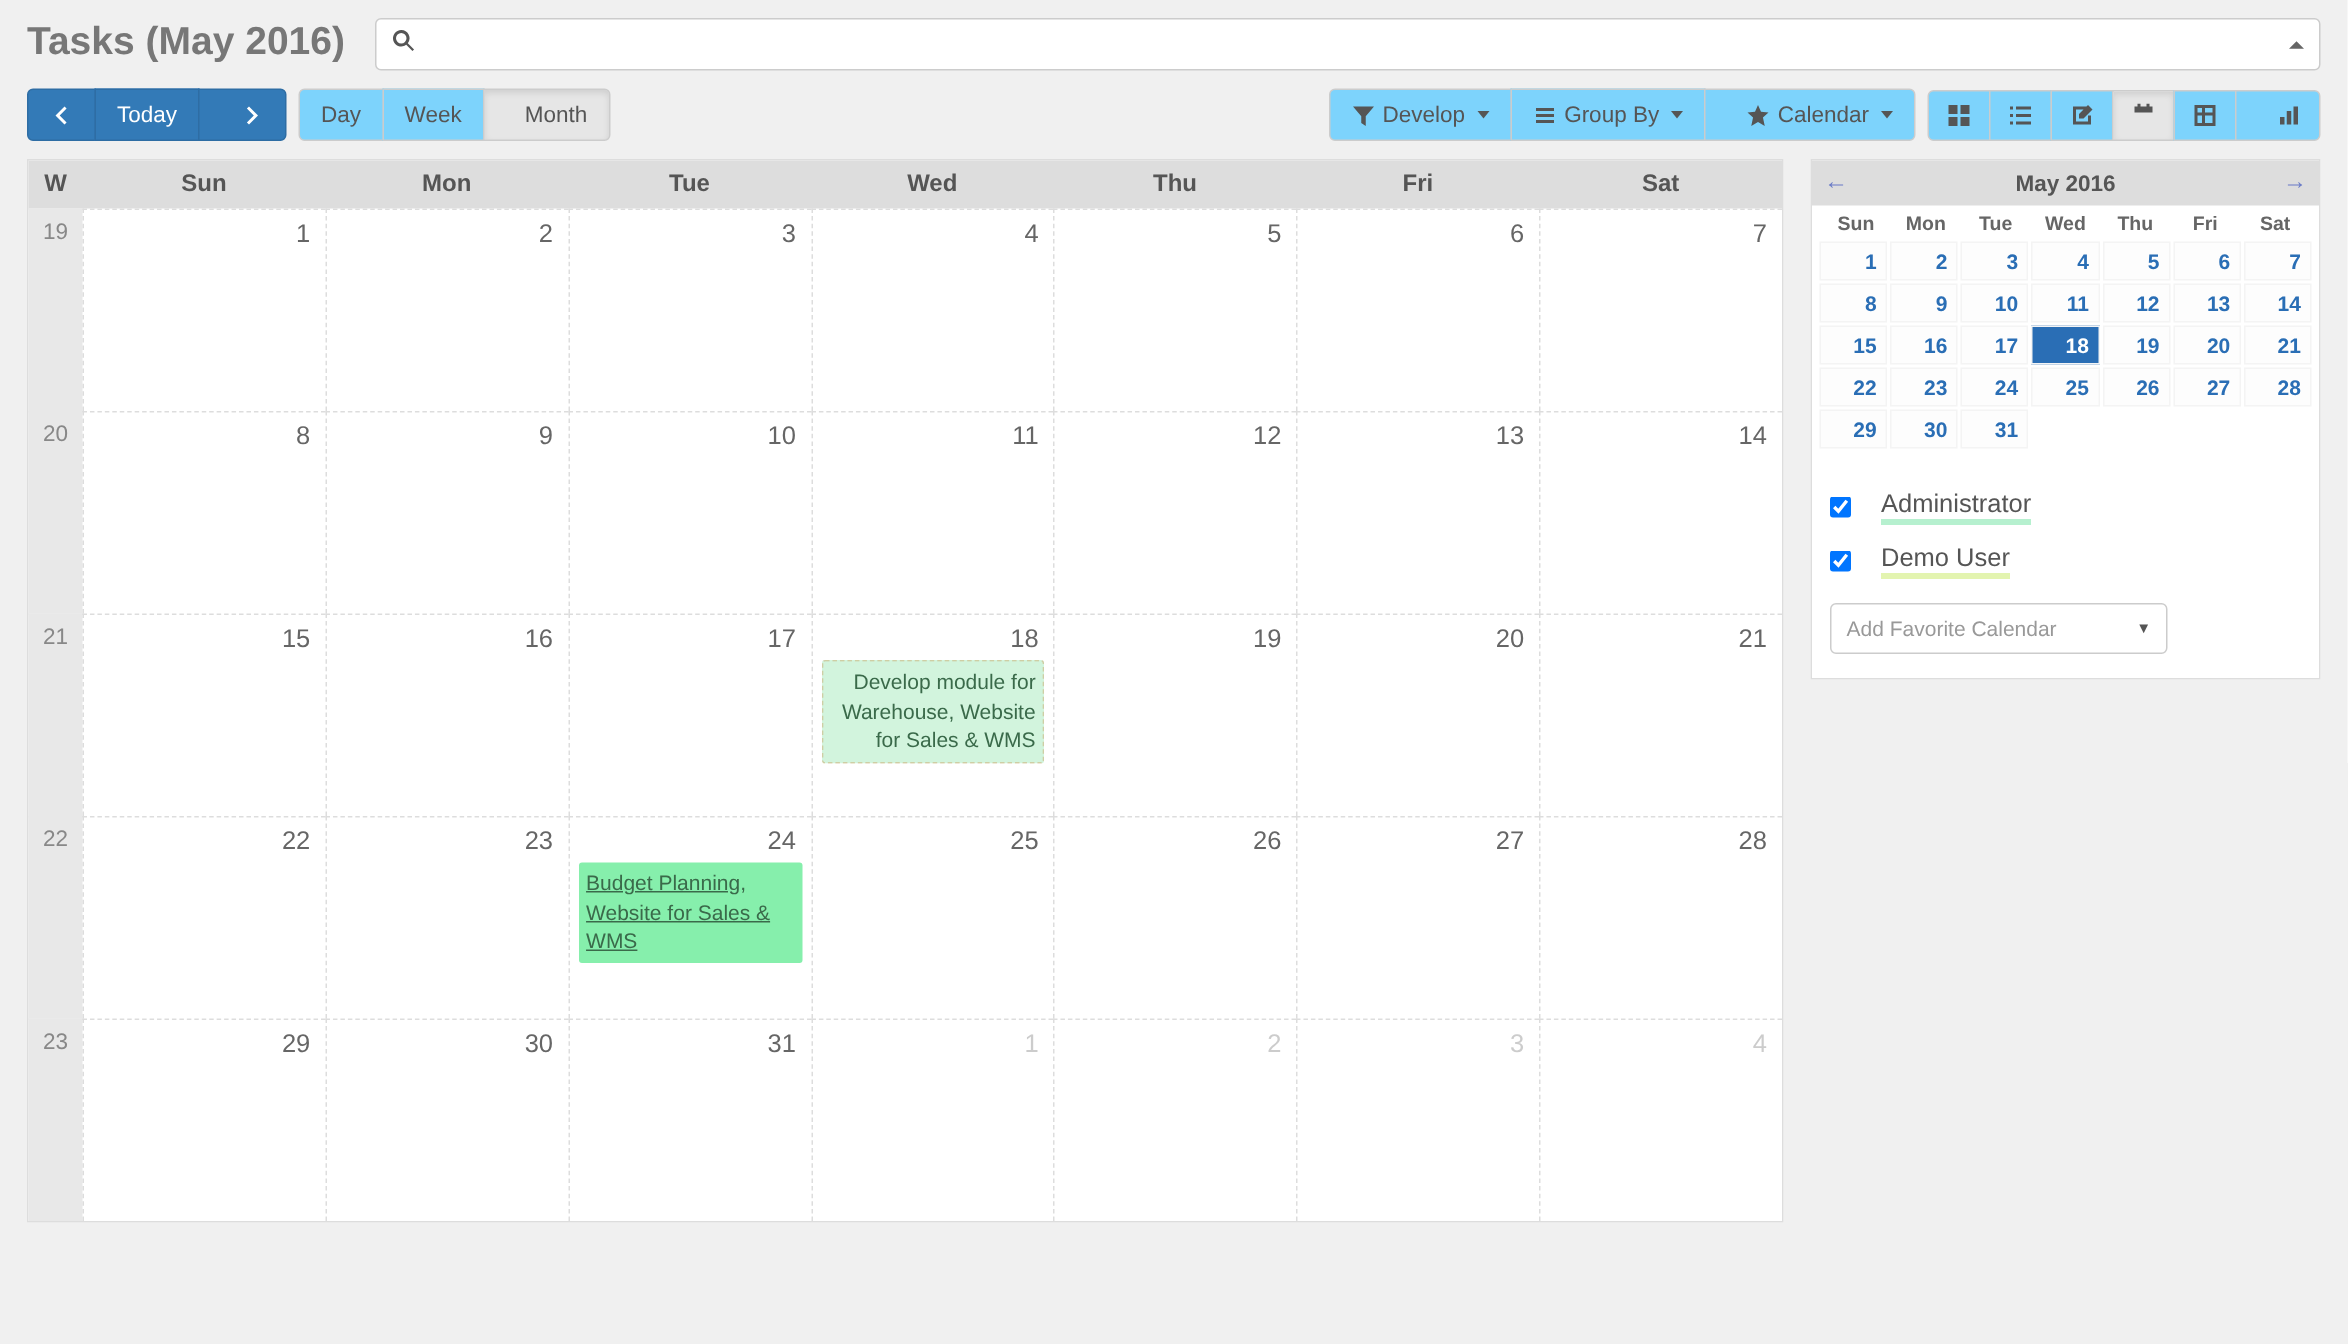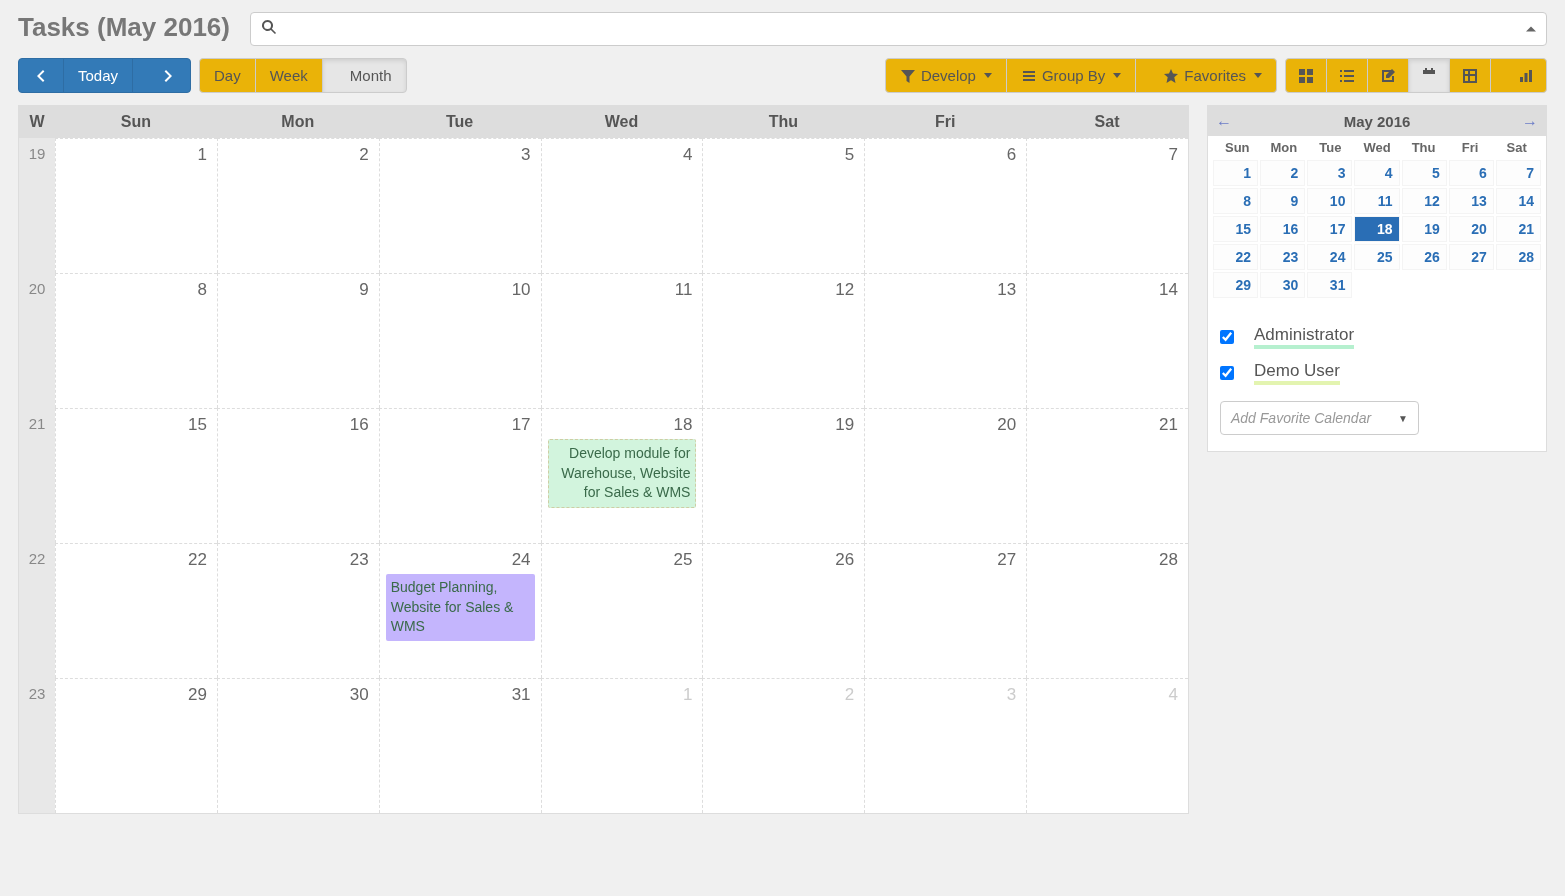--- a/index.html
+++ b/index.html
@@ -35,28 +35,29 @@
     }
     .search-icon { font-size: 16px; color: #555; margin-right: 8px; font-weight: bold; }
     .search-input { border: none; outline: none; flex: 1; font-size: 16px; }
     .search-caret {
       position: absolute; right: 10px; top: 50%; transform: translateY(-50%);
       width: 0; height: 0; border-left: 5px solid transparent; border-right: 5px solid transparent;
       border-bottom: 5px solid #666; cursor: pointer;
     }
     .controls {
       display: flex;
+      align-items: center;
       padding: 12px 18px;
       gap: 8px;
       border-radius: 17px;
     }
     .btn-group { display: inline-flex; }
     .btn {
       border: 1px solid #ccc;
-      background: #eab308;
+      background: #7dd3fc;
       padding: 8px 14px;
       cursor: pointer;
       font-size: 15px;
       color: #555;
       display: inline-flex;
       align-items: center;
       gap: 5px;
     }
     .btn-group .btn:first-child { border-radius: 4px 0 0 4px; }
     .btn-group .btn:last-child { border-radius: 0 4px 4px 0; padding-left: 27px; }
@@ -122,21 +123,21 @@
     .daynum.othermonth { color: #ccc; }
     .event {
       font-size: 14px;
       padding: 4px 5px;
       margin-top: 2px;
       border-radius: 2px;
       line-height: 1.4;
     }
     .ev-green { background: #d2f4dd; color: #3a6a4a; border: 1px dashed rgba(200,150,80,0.4); text-align: right; }
     .ev-lime { background: #e3f4c5; color: #5a7030; }
-    .ev-mint { background: #c4b5fd; color: #3a6a4a; }
+    .ev-mint { background: #86efac; color: #3a6a4a; text-decoration: underline; }
     .sidebar {
       width: 340px;
       background: #fff;
       border: 1px solid #ddd;
     }
     .mini-cal-head {
       background: #ddd;
       display: flex;
       align-items: center;
       padding: 6px 8px;
@@ -173,26 +174,25 @@
     .user-row { display: flex; align-items: center; gap: 20px; padding: 6px 0; font-size: 17px; color: #555; }
     .user-row input { width: 14px; height: 14px; }
     .user-name { border-bottom: 4px solid; padding-bottom: 0px; }
     .u-admin { border-color: #b6f0cf; }
     .u-demo { border-color: #e3f4b0; }
     .fav-select {
       margin-top: 10px;
       border: 1px solid #ccc;
       border-radius: 4px;
       padding: 8px 10px;
-      font-style: italic;
       color: #999;
       display: flex;
       align-items: center;
       justify-content: space-between;
-      width: 199px;
+      width: 225px;
     }
   </style>
 </head>
 <body>
 
 <div class="topbar">
   <div class="title">Tasks (May 2016)</div>
   <div class="search-wrap">
     <span class="search-icon">
       <svg class="icon-svg" viewBox="0 0 16 16">
@@ -236,21 +236,21 @@
       <svg class="icon-svg" viewBox="0 0 16 16">
           <path d="M2 3h12v2H2zm0 4h12v2H2zm0 4h12v2H2z"></path>
         </svg>
       <span>Group By</span>
       <span class="caret-down"></span>
     </button>
     <button class="btn">
       <svg class="icon-svg" viewBox="0 0 16 16">
           <path d="M8 1l2 4.5 5 .5-3.7 3.3L12.5 15 8 12.3 3.5 15l1.2-5.7L1 6l5-.5z"></path>
         </svg>
-      <span>Favorites</span>
+      <span>Calendar</span>
       <span class="caret-down"></span>
     </button>
   </div>
   <div class="btn-group view-switcher">
     <button class="btn">
       <svg class="icon-svg" viewBox="0 0 16 16">
           <path d="M1 1h6v6H1zm8 0h6v6H9zM1 9h6v6H1zm8 0h6v6H9z"></path>
         </svg>
     </button>
     <button class="btn">

